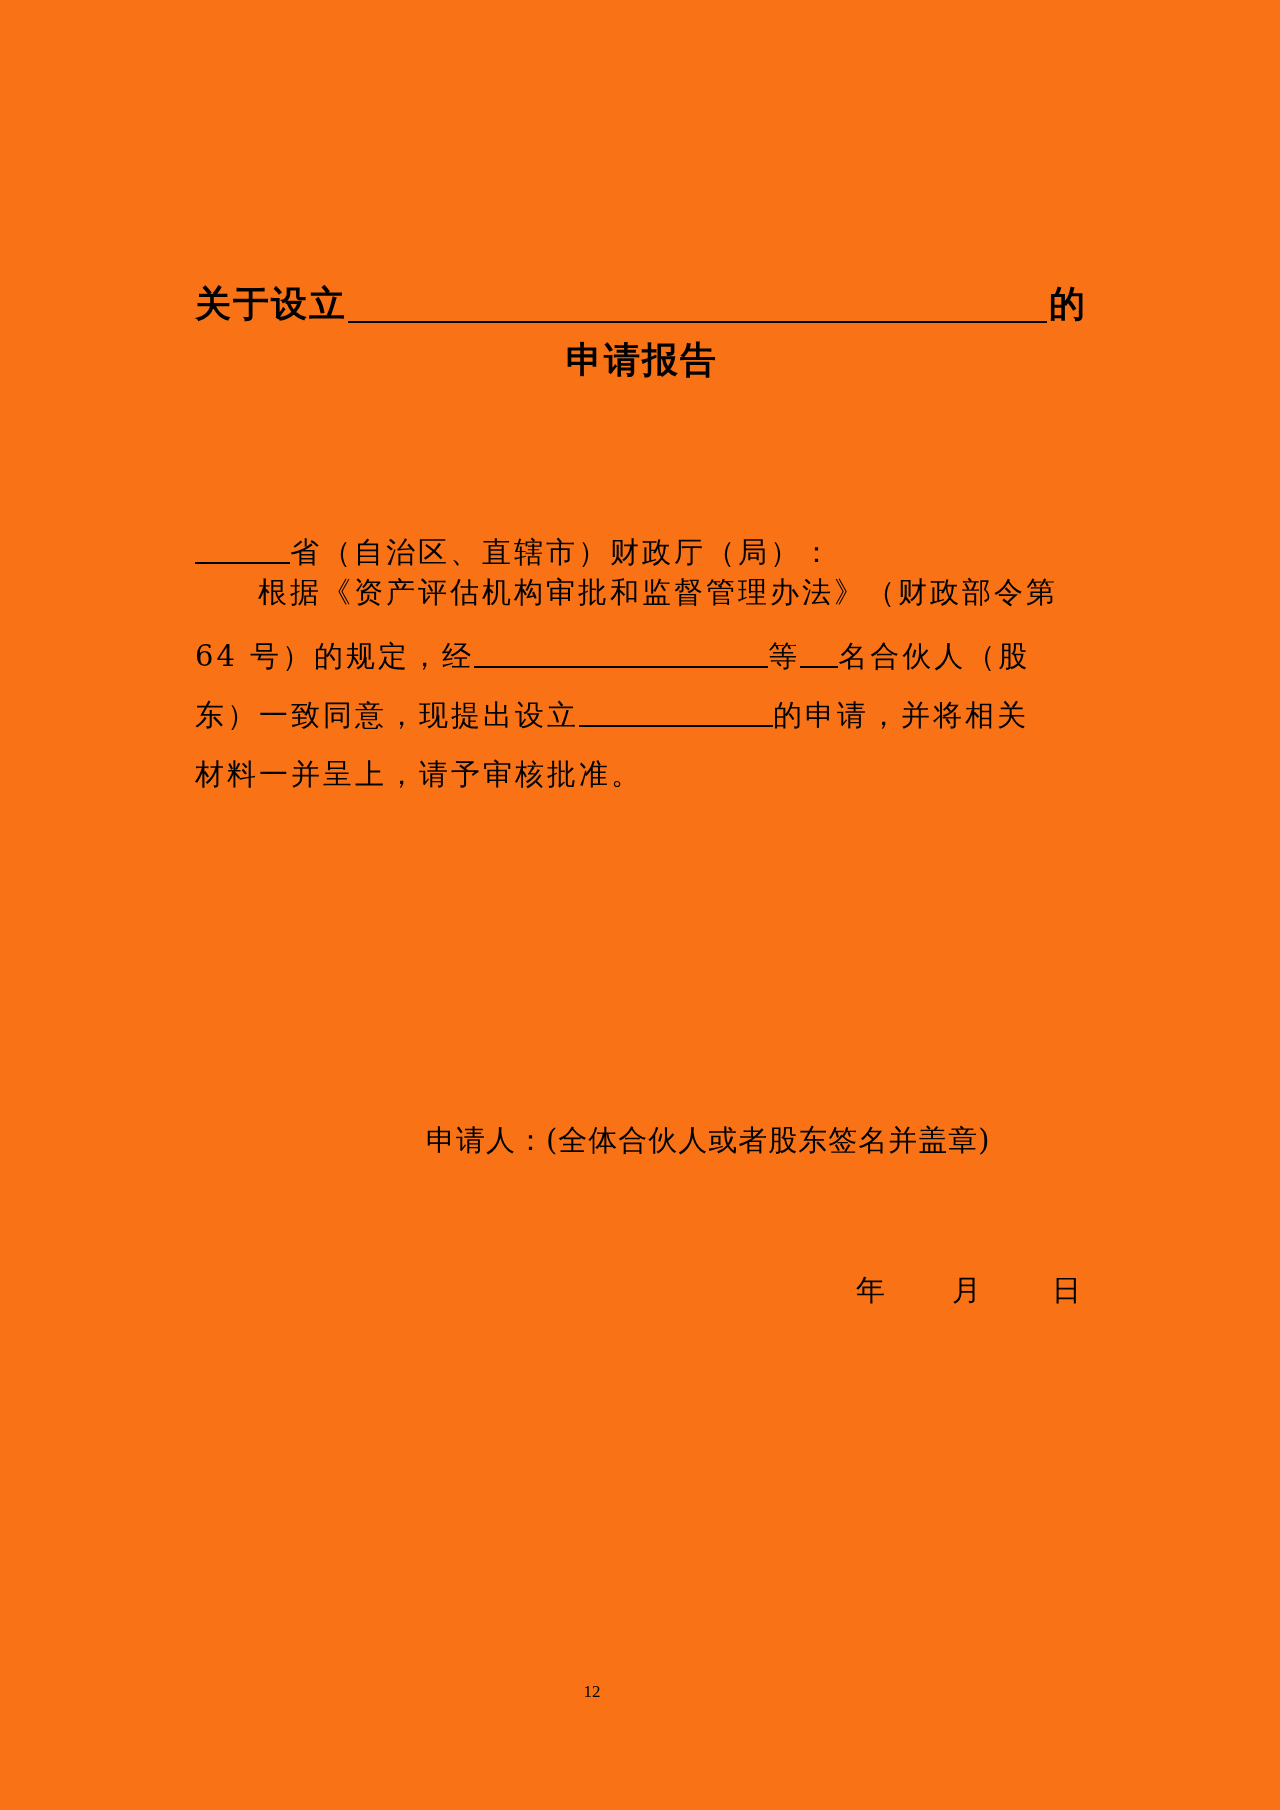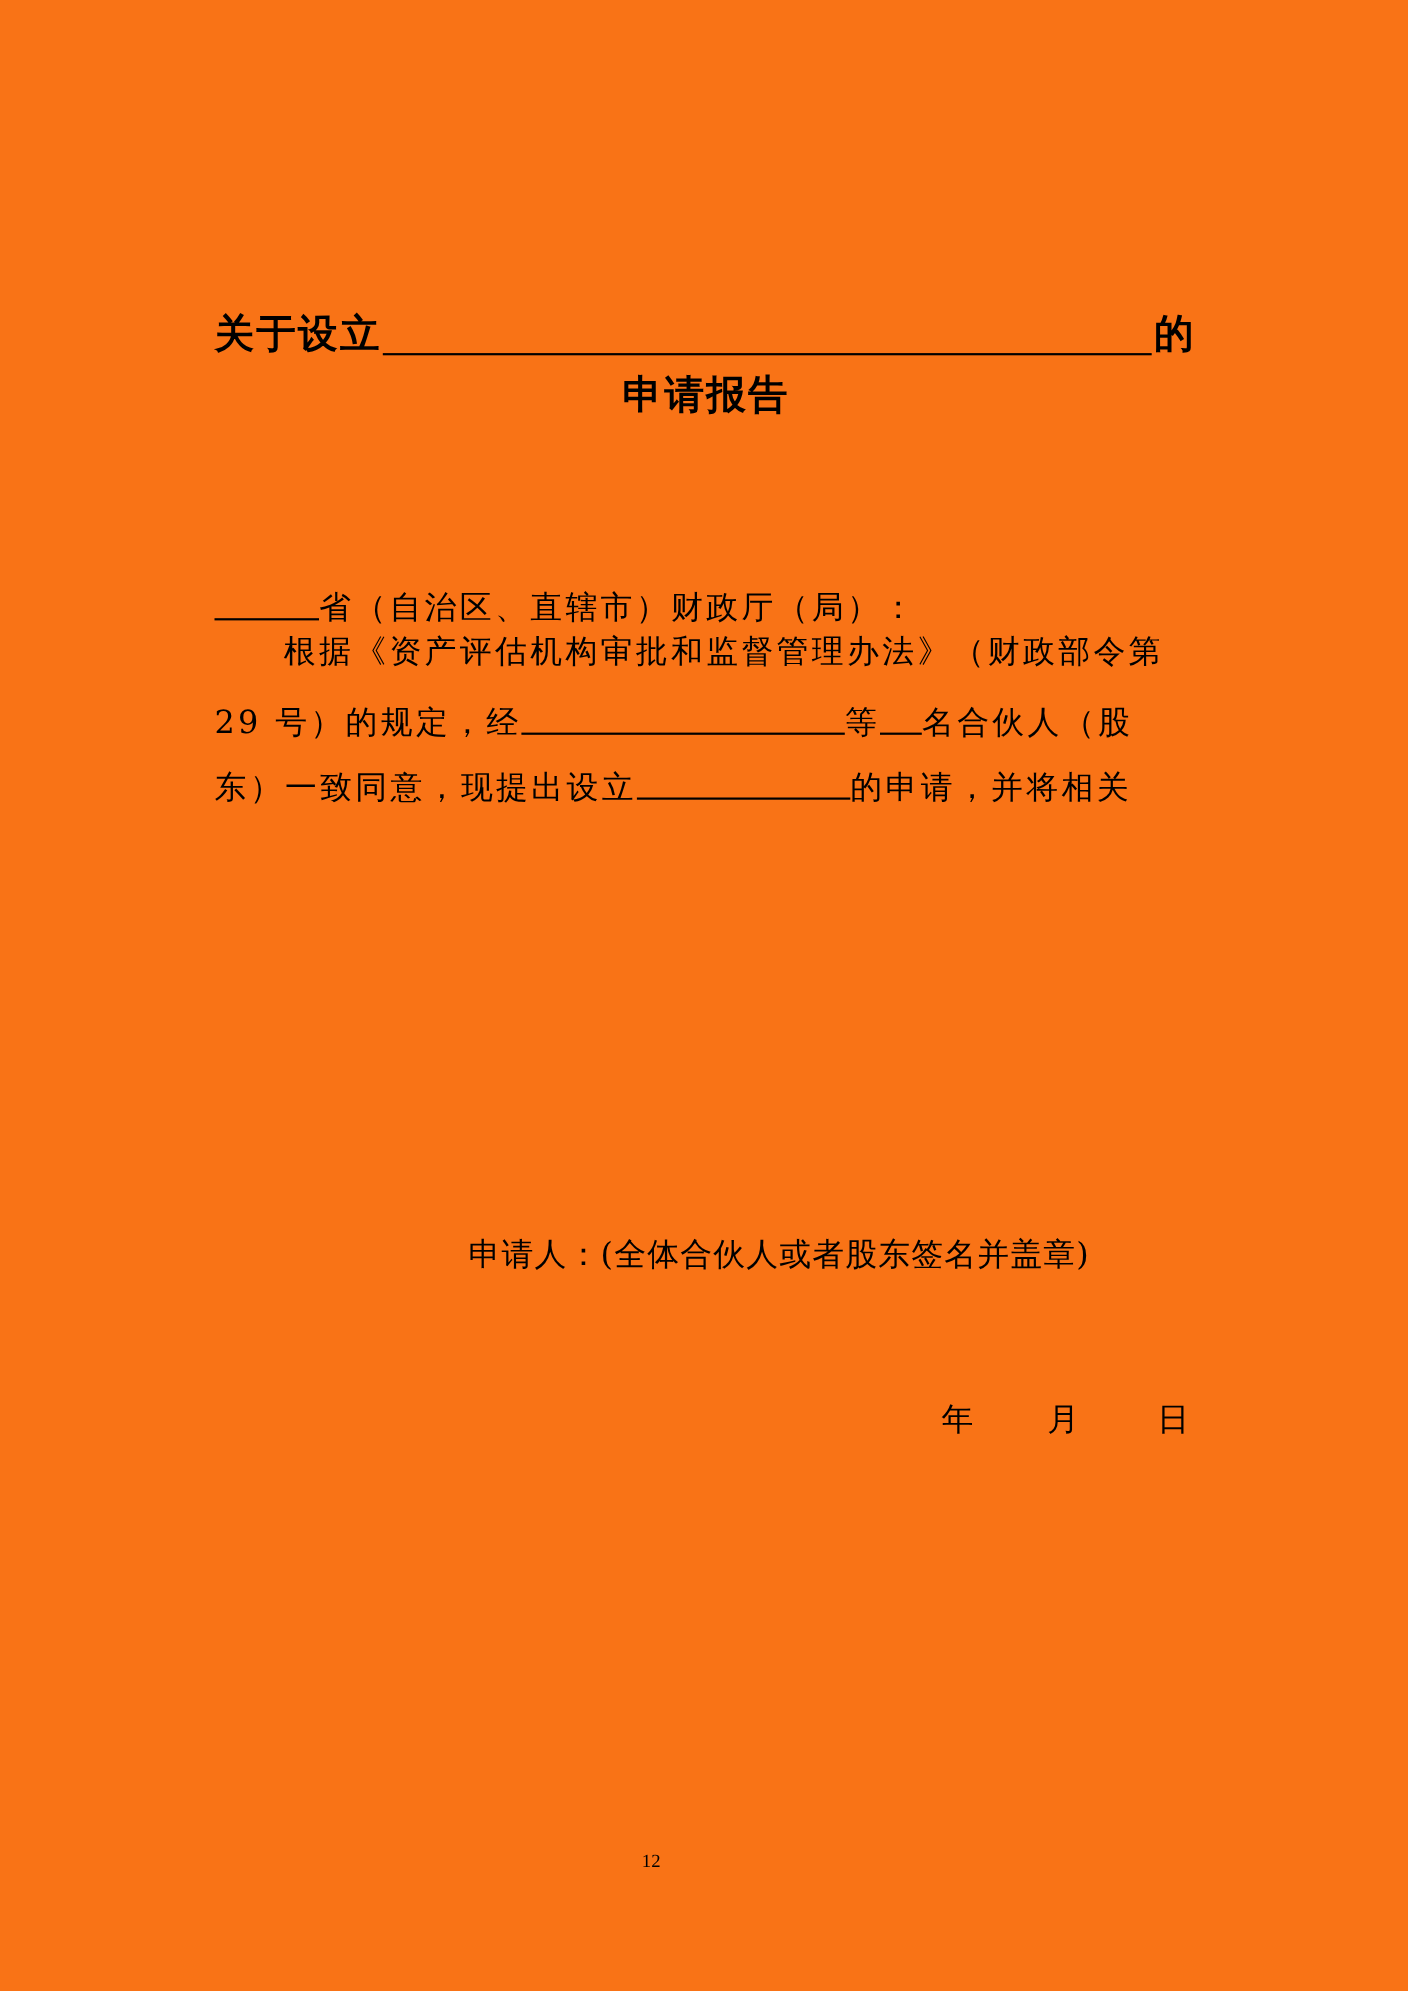--- a/index.html
+++ b/index.html
@@ -124,27 +124,28 @@
 
   <div class="subtitle">申请报告</div>
 
   <div class="body-line" style="top:512px;margin-top:20px;">
     <span class="blank" style="width:95px;"></span><span>省（自治区、直辖市）财政厅（局）：</span>
   </div>
 
   <div class="body-line" style="top:572px; left:258px;">根据《资产评估机构审批和监督管理办法》（财政部令第</div>
 
   <div class="body-line" style="top:636px;">
-    <span>29 号）的规定，经</span><span class="blank" style="width:294px;"></span><span>等</span><span class="blank" style="width:38px;"></span><span>名合伙人（股</span>
+    <span>64 号）的规定，经</span><span class="blank" style="width:294px;"></span><span>等</span><span class="blank" style="width:38px;"></span><span>名合伙人（股</span>
   </div>
 
   <div class="body-line" style="top:695px;">
     <span>东）一致同意，现提出设立</span><span class="blank" style="width:194px;"></span><span>的申请，并将相关</span>
   </div>
 
+  <div class="body-line" style="top:754px;">材料一并呈上，请予审核批准。</div>
 
   <div class="signature">申请人：(全体合伙人或者股东签名并盖章)</div>
 
   <span class="date-label" style="left:856px;">年</span>
   <span class="date-label" style="left:952px;">月</span>
   <span class="date-label" style="left:1052px;">日</span>
 
   <div class="page-number">12</div>
 
 </div>

